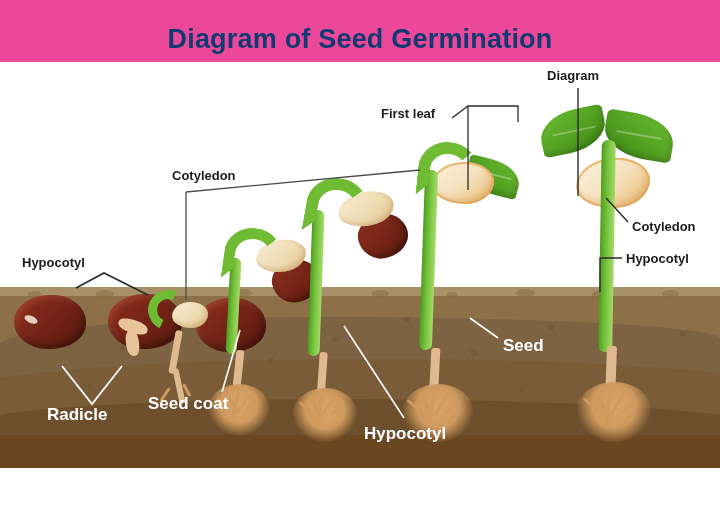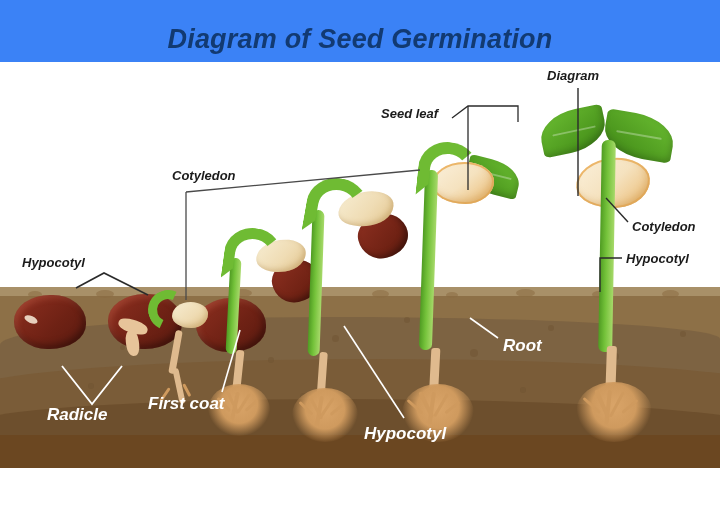--- a/index.html
+++ b/index.html
@@ -1,18 +1,18 @@
 <!DOCTYPE html>
 <html><head>
 <meta charset="utf-8">
 <style>
   html,body{margin:0;padding:0;background:#fff;}
   body{width:720px;height:513px;overflow:hidden;
        font-family:"Liberation Sans", sans-serif;}
-  #stage{position:relative;width:720px;height:513px;background:#3b82f6;font-style:italic;}
+  #stage{position:relative;width:720px;height:513px;background:#ec4899;}
 
   
   #title{position:absolute;left:0;top:24px;width:720px;text-align:center;
          font-size:27px;font-weight:bold;color:#123a72;letter-spacing:.2px;}
 
   
   #scene{position:absolute;left:0;top:62px;width:720px;height:406px;}
   #sky{position:absolute;left:0;top:0;width:720px;height:225px;background:#fff;}
   #soil{position:absolute;left:0;top:225px;width:720px;height:181px;overflow:hidden;}
   .soil-l1{position:absolute;left:0;top:0;width:720px;height:181px;background:#8d7047;}
@@ -214,33 +214,33 @@
 
     <polyline points="62,366 92,404 122,366" fill="none" stroke="#ffffff" stroke-width="1.8"></polyline>
 
     <polyline points="222,392 240,330" fill="none" stroke="#ffffff" stroke-width="1.6"></polyline>
   </svg>
 
   <div class="lbl dark" style="left:22px;top:255px;">Hypocotyl</div>
 
   <div class="lbl dark" style="left:172px;top:168px;">Cotyledon</div>
 
-  <div class="lbl dark" style="left:381px;top:106px;">Seed leaf</div>
+  <div class="lbl dark" style="left:381px;top:106px;">First leaf</div>
 
   <div class="lbl dark" style="left:547px;top:68px;">Diagram</div>
 
   <div class="lbl dark" style="left:632px;top:219px;">Cotyledon</div>
 
   <div class="lbl dark" style="left:626px;top:251px;">Hypocotyl</div>
 
-  <div class="lbl white" style="left:503px;top:336px;">Root</div>
+  <div class="lbl white" style="left:503px;top:336px;">Seed</div>
 
   <div class="lbl white" style="left:47px;top:405px;">Radicle</div>
 
-  <div class="lbl white" style="left:148px;top:394px;">First coat</div>
+  <div class="lbl white" style="left:148px;top:394px;">Seed coat</div>
 
   <div class="lbl white" style="left:364px;top:424px;">Hypocotyl</div>
 
   <div id="footer">
     
     
     
   </div>
 
 </div>

